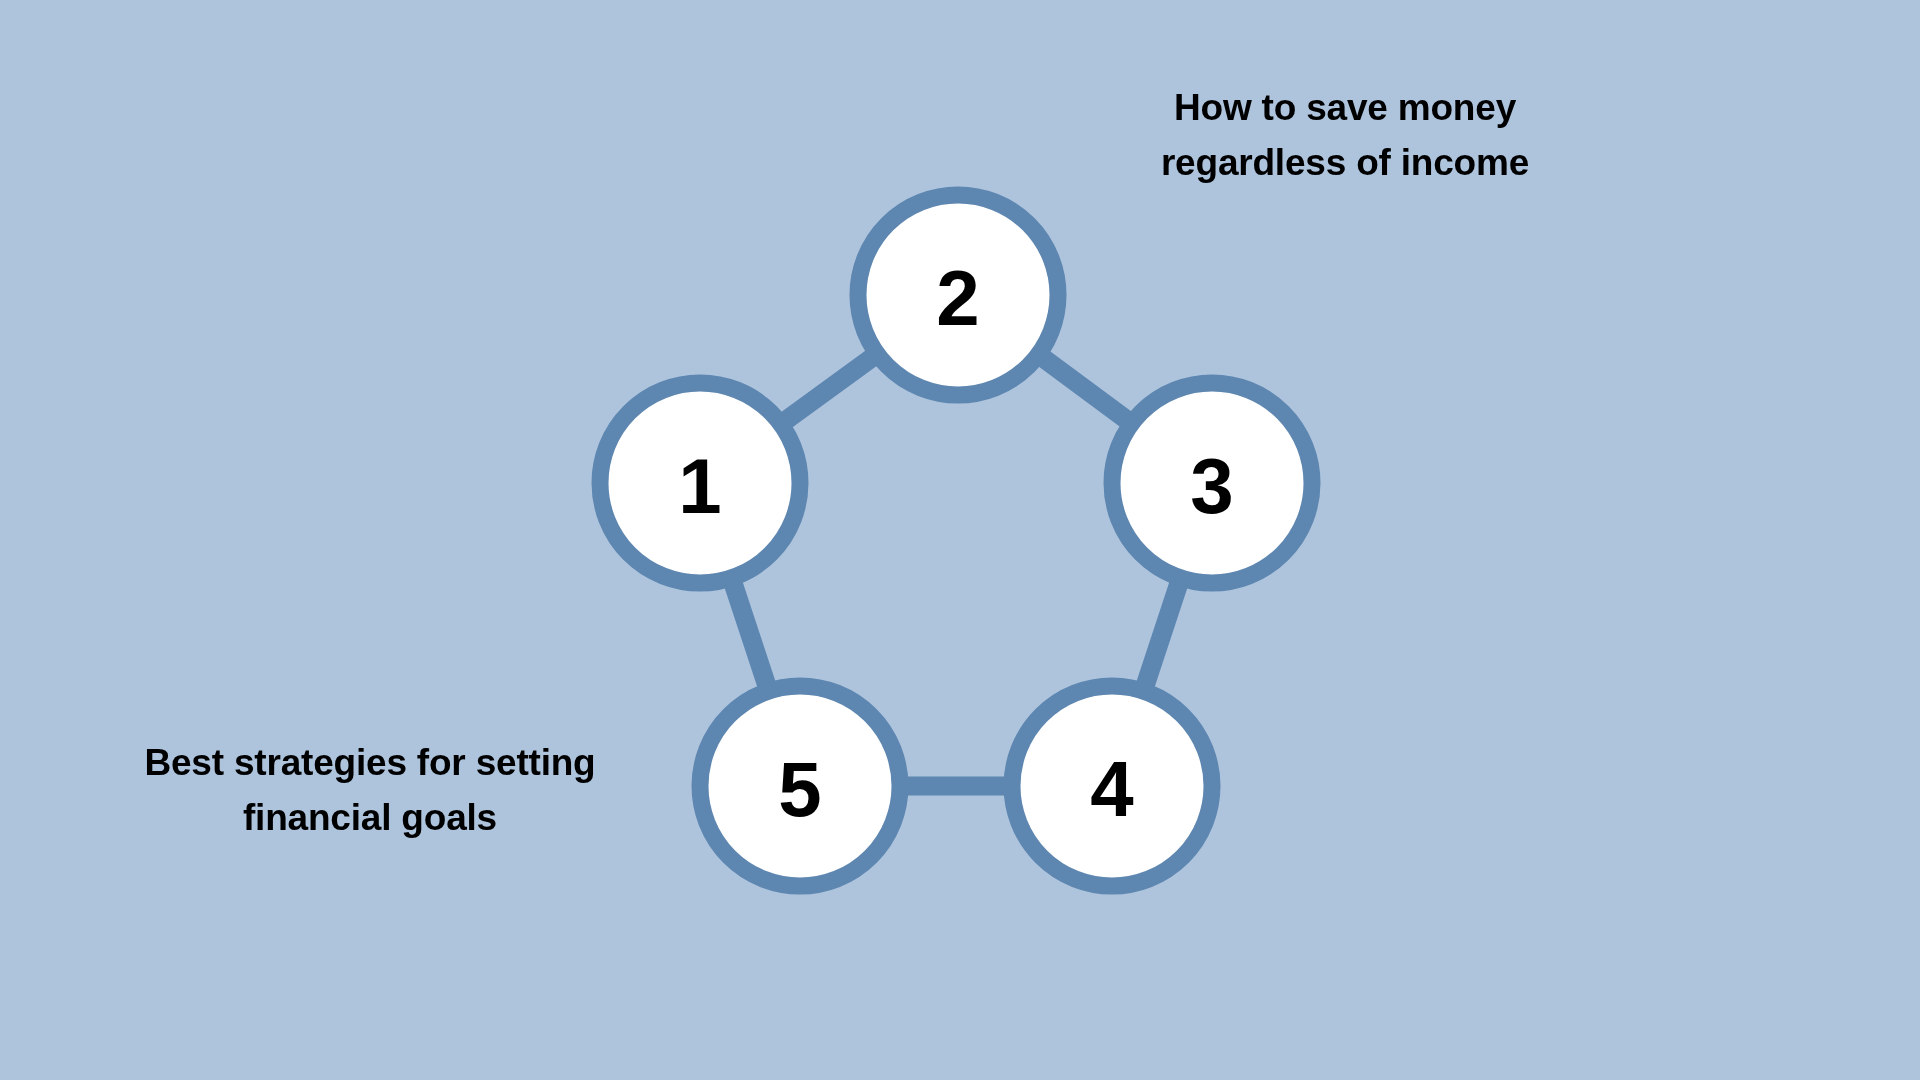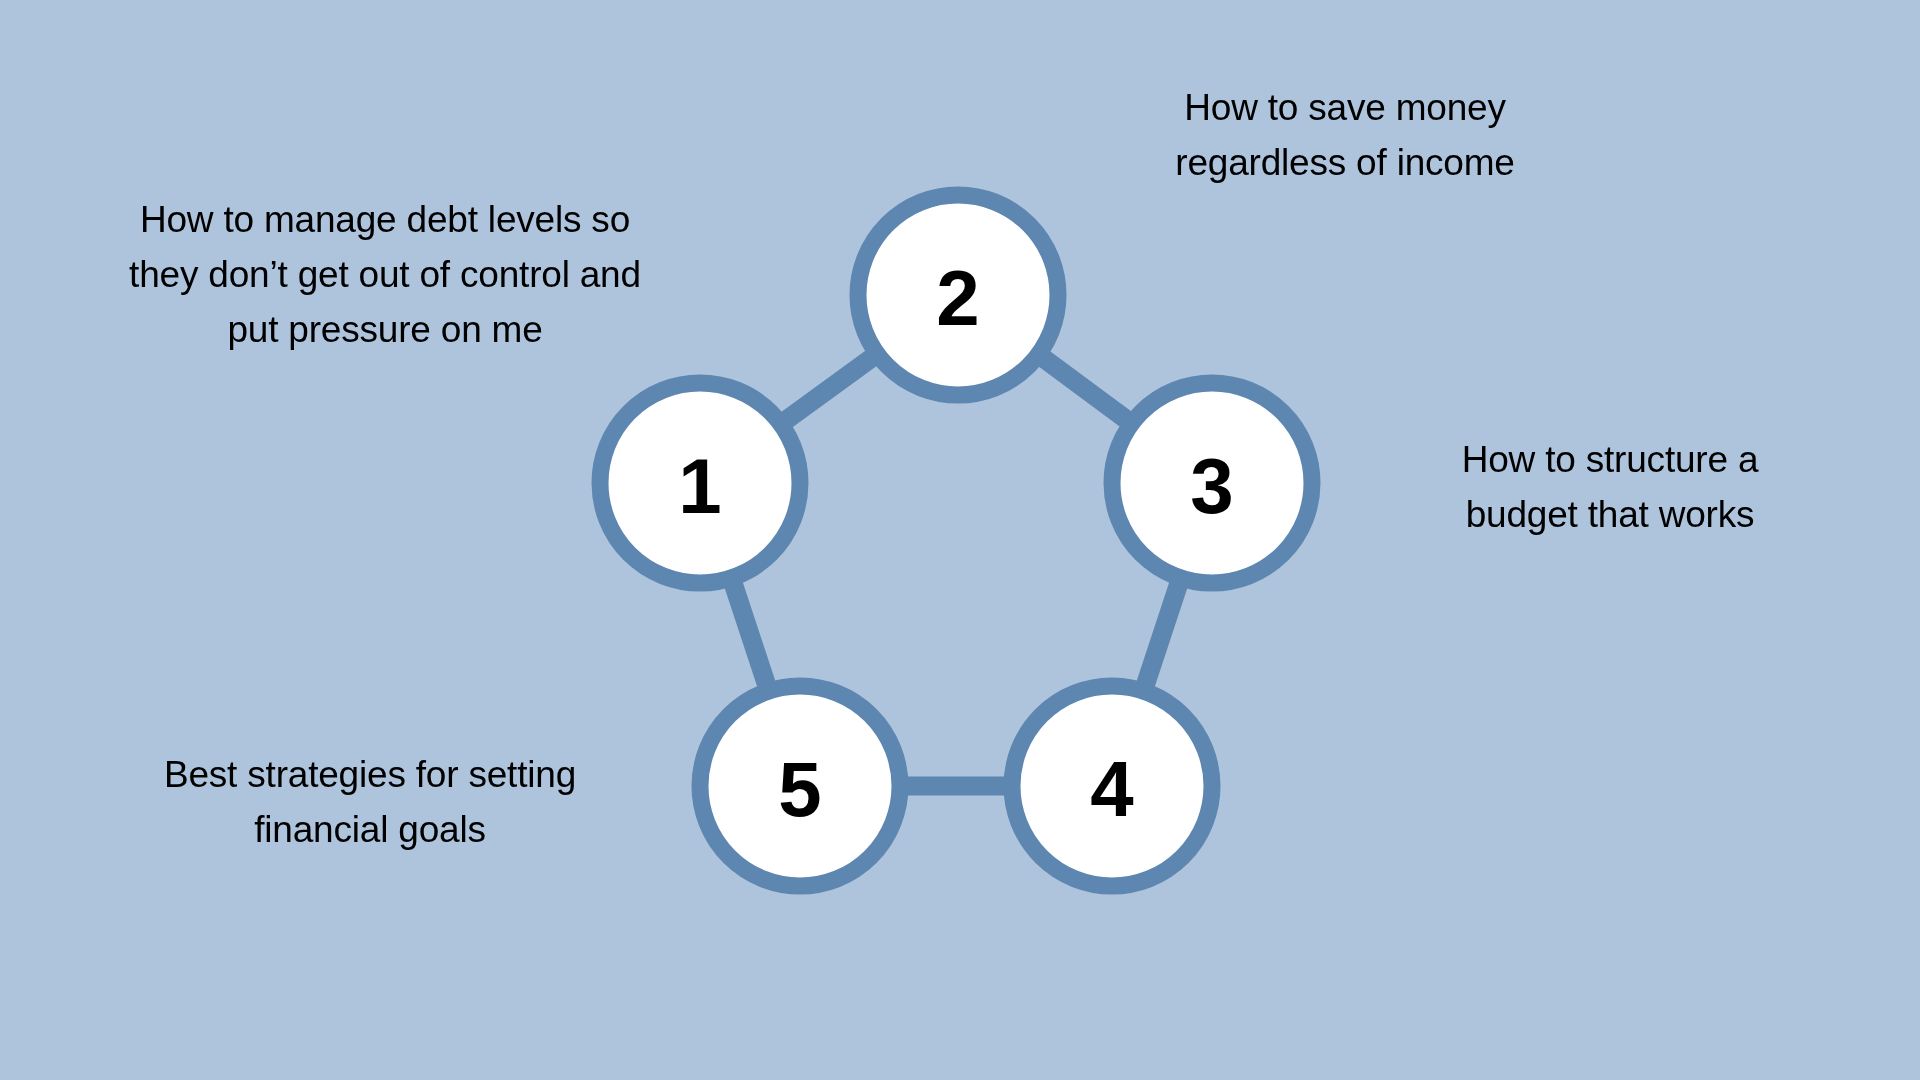--- a/index.html
+++ b/index.html
@@ -30,35 +30,35 @@
     font-family: "Liberation Sans", sans-serif;
     font-weight: bold;
     font-size: 78px;
     fill: #000000;
     dominant-baseline: central;
     text-anchor: middle;
   }
   .caption {
     position: absolute;
     font-family: "Liberation Sans", sans-serif;
-    font-weight: normal;
+    font-weight: bold;
     font-size: 37px;
     line-height: 55px;
     color: #000000;
     white-space: pre-line;
     letter-spacing: -0.2px;
   }
   .caption-center { text-align: center; }
 
   
   #caption-1 { left: 40px;   top: 192px; width: 690px; }
   #caption-2 { left: 1075px; top: 80px;  width: 540px; }
   #caption-3 { left: 1380px; top: 432px; width: 460px; }
   #caption-4 { left: 1280px; top: 780px; width: 440px; }
-  #caption-5 { left: 70px;   top: 735px; width: 600px; margin-top: 12px; }
+  #caption-5 { left: 70px;   top: 735px; width: 600px; }
 </style>
 </head>
 <body>
 
 <div id="canvas">
 
   <svg id="diagram-svg" viewBox="0 0 1920 1080">
 
     <g>
       <line x1="700" y1="483" x2="958" y2="295" stroke="#5d86b0" stroke-width="19" stroke-linecap="butt"></line>
@@ -88,27 +88,22 @@
       <text class="node-number" x="1112" y="789">4</text>
     </g>
 
     <g>
       <circle cx="800" cy="786" r="100" fill="#ffffff" stroke="#5d86b0" stroke-width="17"></circle>
       <text class="node-number" x="800" y="789">5</text>
     </g>
 
   </svg>
 
-  <div id="caption-1" class="caption caption-center">How to manage debt levels so
-they don’t get out of control and
-put pressure on me</div>
 
   <div id="caption-2" class="caption caption-center">How to save money
 regardless of income</div>
 
-  <div id="caption-3" class="caption caption-center">How to structure a
-budget that works</div>
 
 
   <div id="caption-5" class="caption caption-center">Best strategies for setting
 financial goals</div>
 
 </div>
 
 </body></html>

